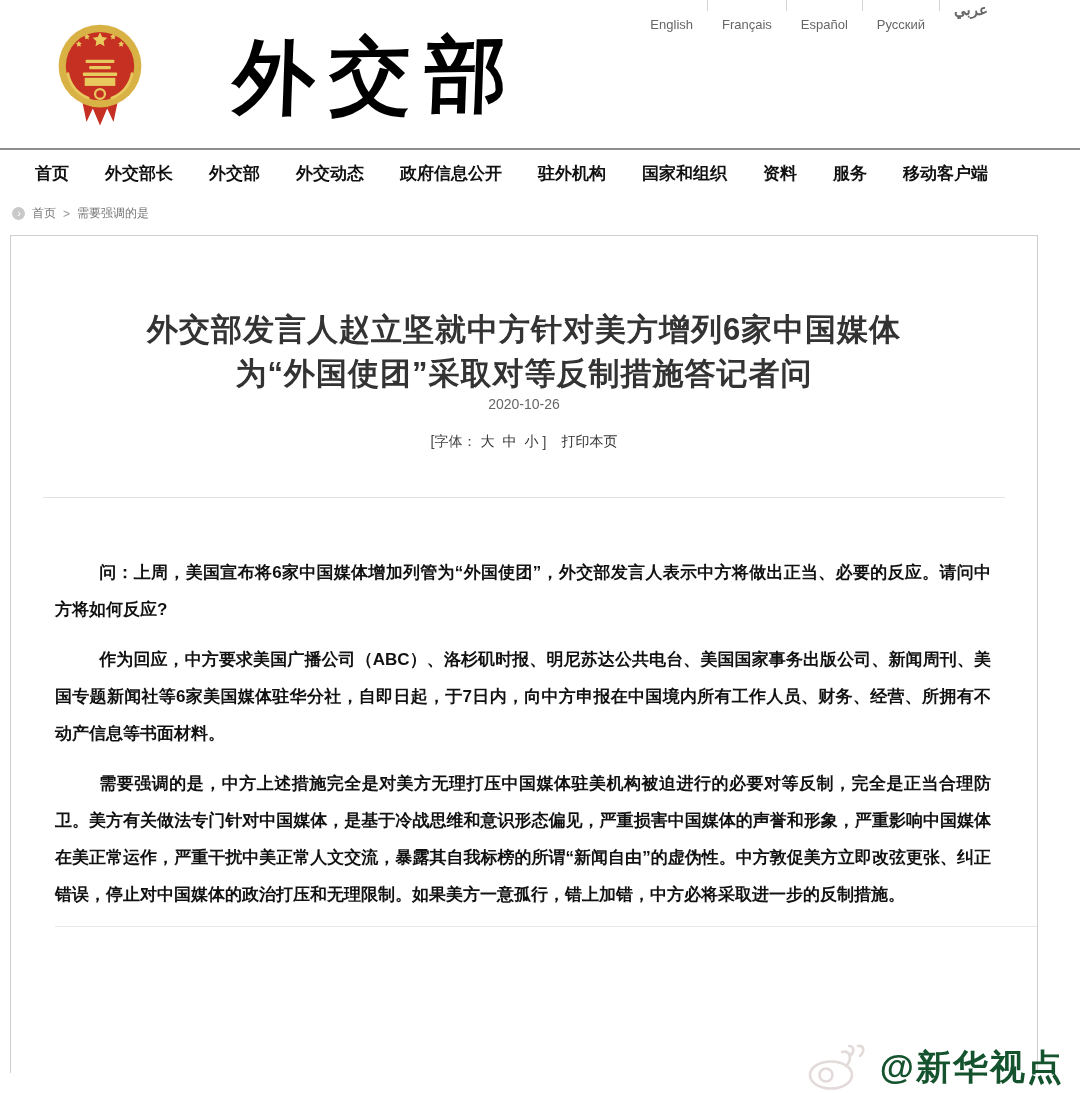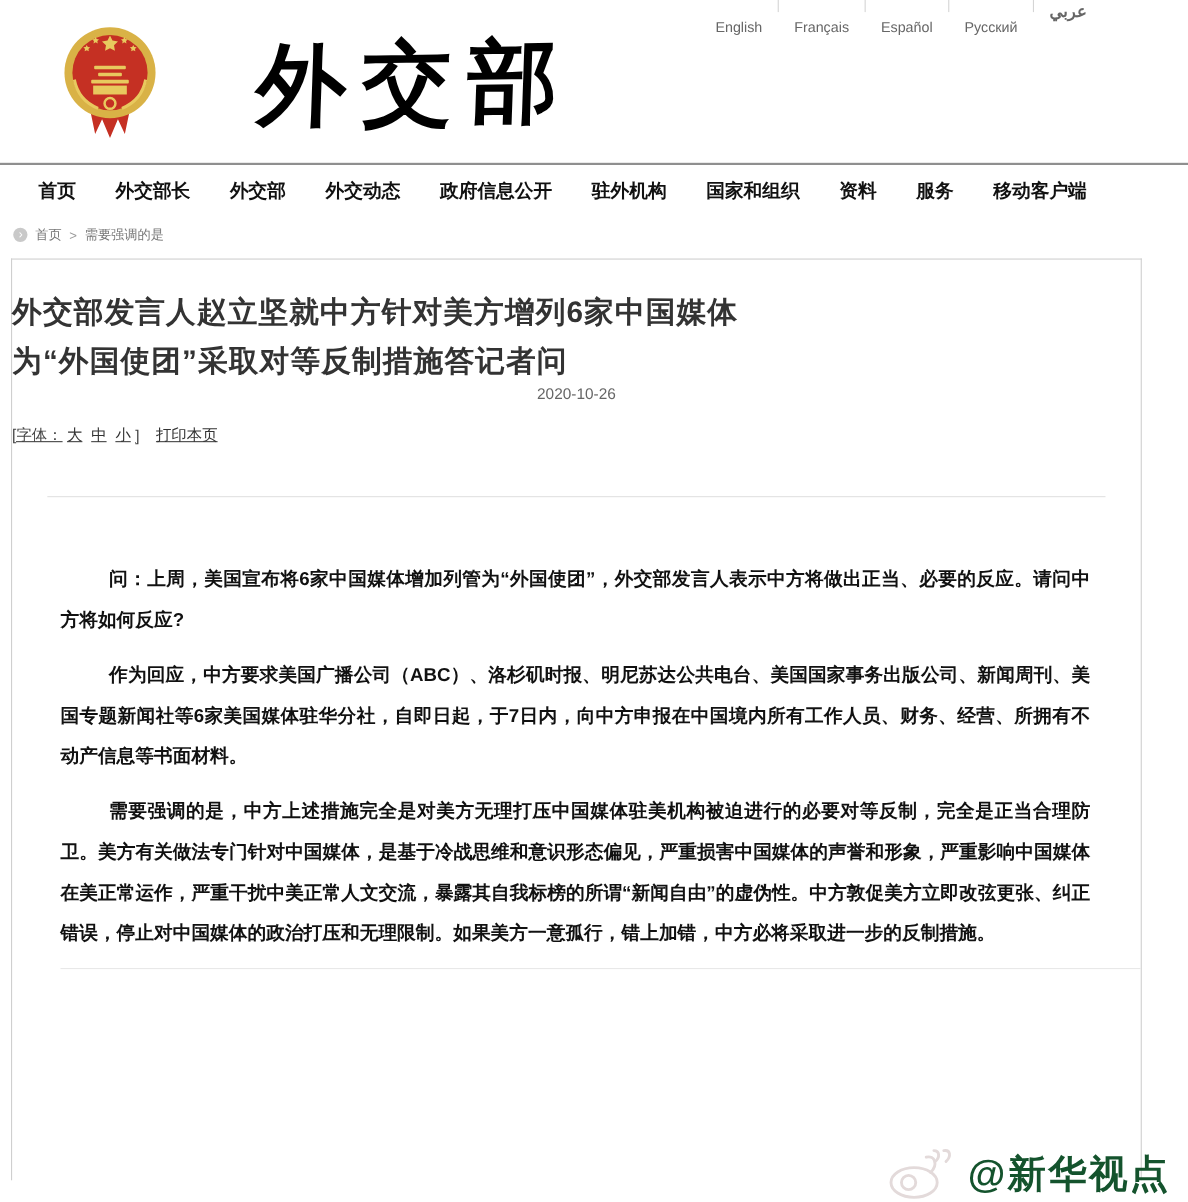--- a/index.html
+++ b/index.html
@@ -55,28 +55,28 @@
   
   .article-box {
     margin: 12px 42px 0 10px;
     border: 1px solid #cfcfcf;
     border-bottom: none;
     min-height: 838px;
     position: relative;
     background: #fff;
   }
   .title {
-    text-align: left; margin-top: 26px;
-    font-size: 27px; font-weight: 700; color: #333;
+    text-align: center; margin-top: 72px;
+    font-size: 31px; font-weight: 700; color: #333;
     line-height: 44px; letter-spacing: 1px;
   }
   .date { text-align: center; font-size: 14px; color: #666; }
   .meta-row {
-    display: flex; justify-content: flex-start; align-items: center;
-    margin-top: 21px; font-size: 14px; color: #444; text-decoration: underline;
+    display: flex; justify-content: center; align-items: center;
+    margin-top: 21px; font-size: 14px; color: #444;
   }
   .meta-row .bracket { color: #444; }
   .font-opt { margin: 0 4px; cursor: pointer; color: #333; }
   .print-label { margin-left: 15px; cursor: pointer; color: #333; }
   .divider { border-top: 1px solid #e2e2e2; margin: 46px 32px 0 32px; }
   .article-body { padding: 56px 46px 0 44px; }
   .para {
     font-size: 17px; line-height: 37px;
     text-align: justify; text-indent: 2.6em;
     margin: 0 0 13px 0; color: #111;

